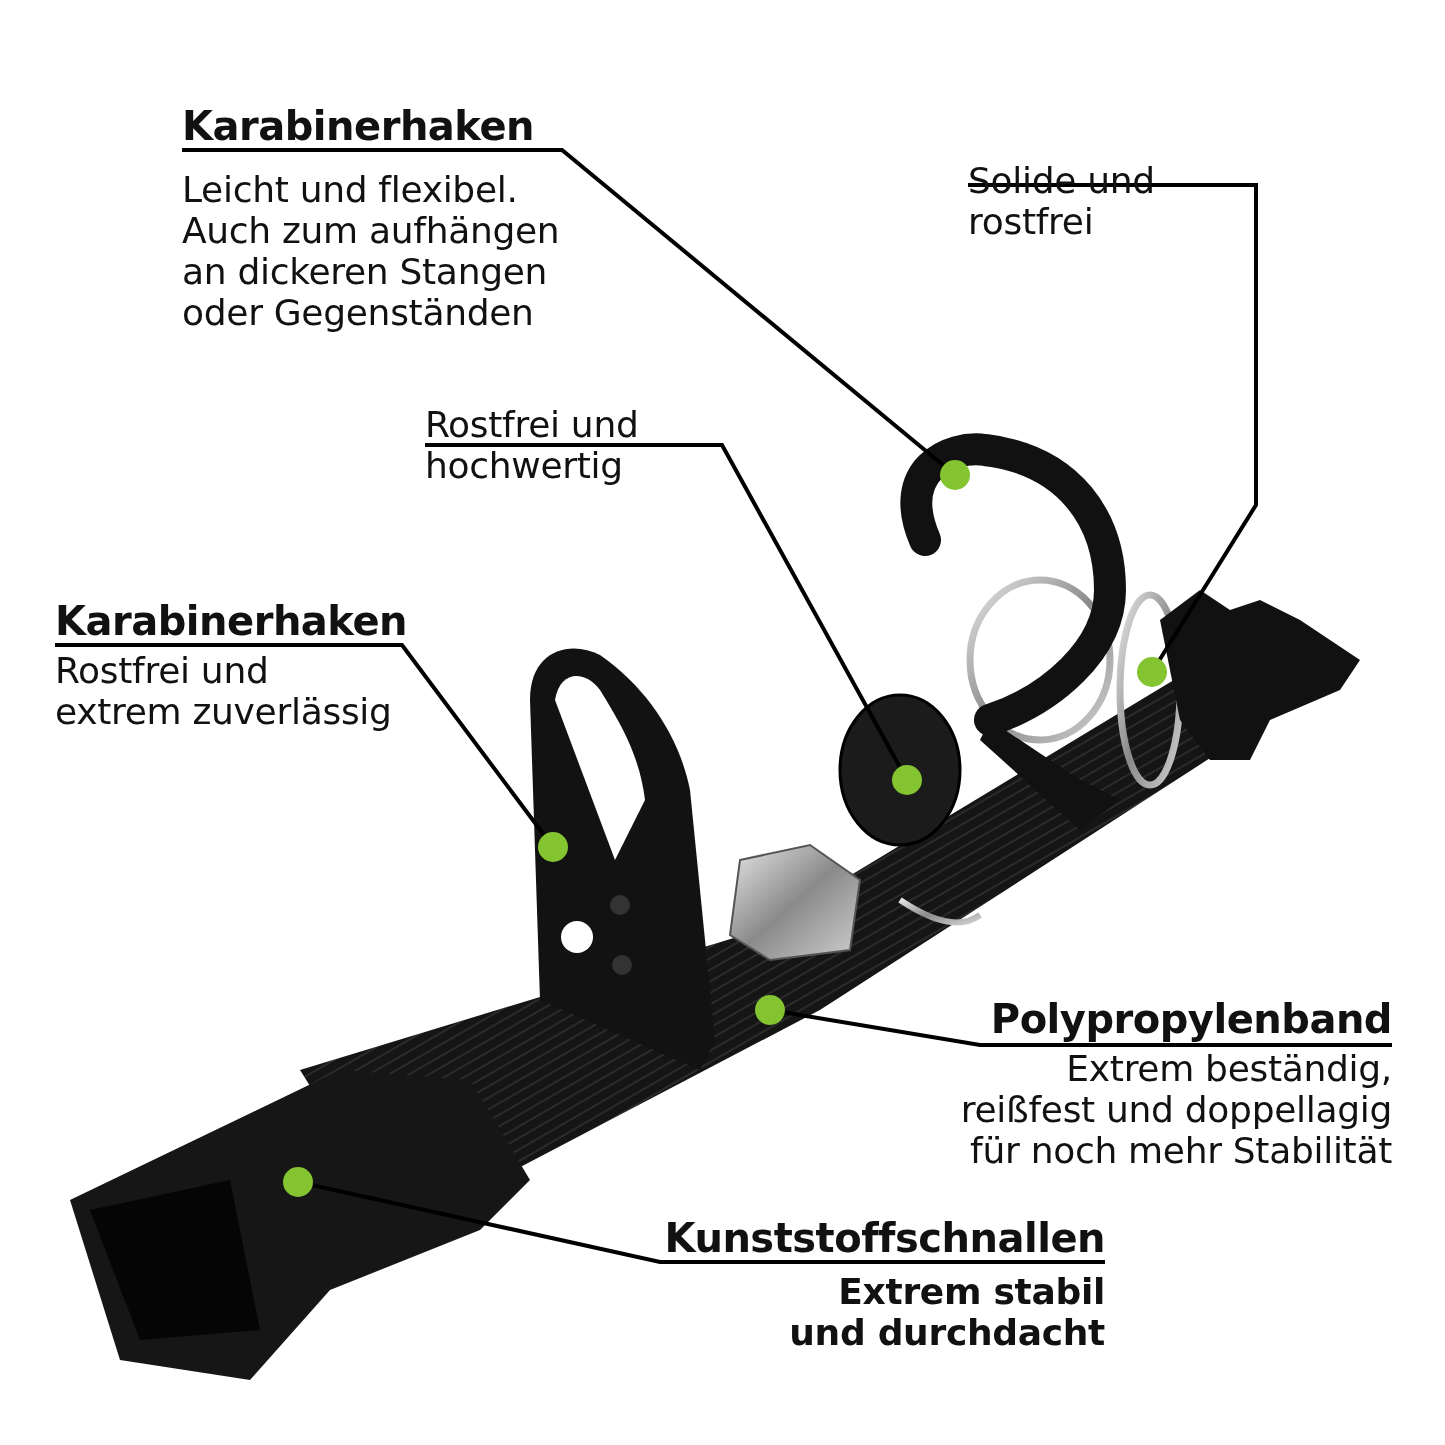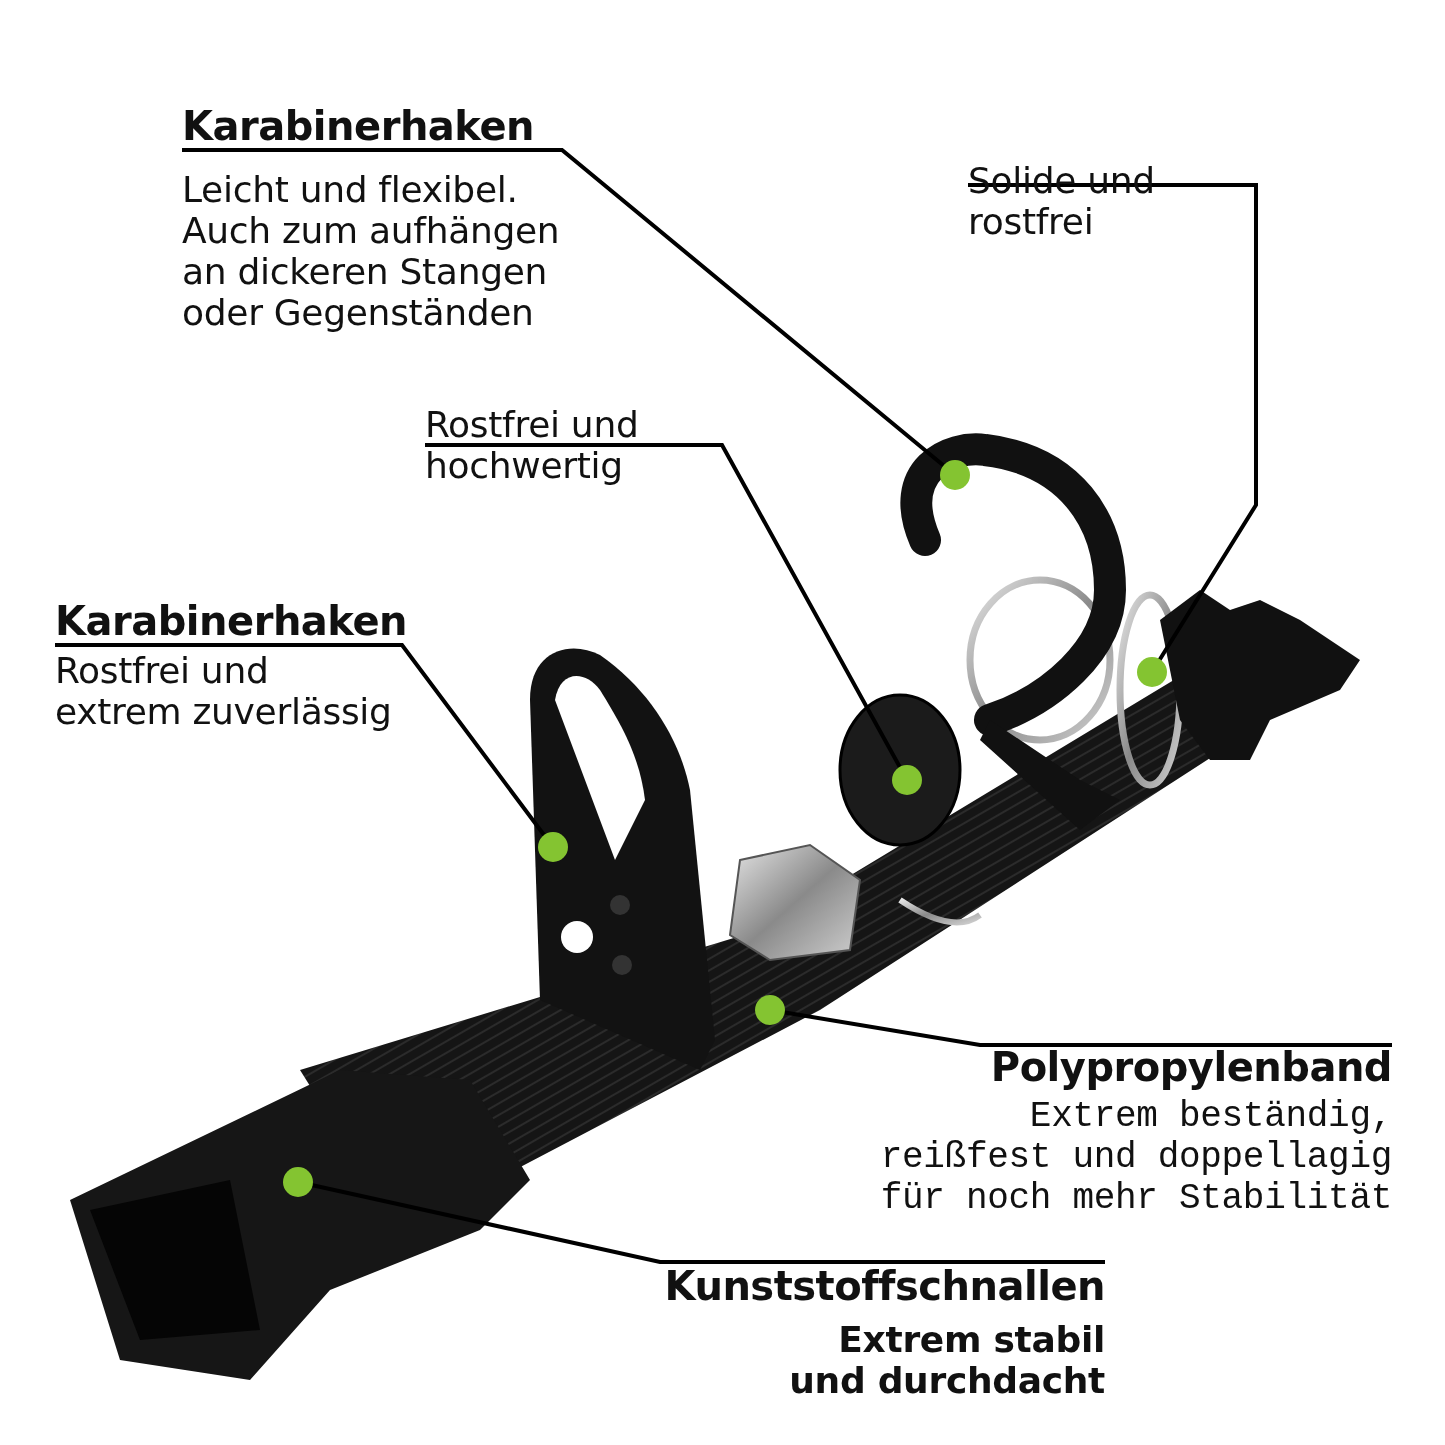--- a/index.html
+++ b/index.html
@@ -1,20 +1,20 @@
 <!DOCTYPE html>
 <html><head>
   <meta charset="utf-8">
   <style>
     html, body { margin: 0; padding: 0; background: #ffffff; }
     body { width: 1445px; height: 1445px; position: relative; overflow: hidden; font-family: "DejaVu Sans", sans-serif; color: #111; }
     .label { position: absolute; }
     .label .title { font-weight: bold; font-size: 40px; line-height: 46px; letter-spacing: -0.5px; white-space: nowrap; }
     .label .desc { font-size: 36px; line-height: 41px; white-space: pre-line; letter-spacing: -0.3px; }
-    .label.right { text-align: right; margin-top: 48px; }
+    .label.right { text-align: right; }
     svg.art { position: absolute; left: 0; top: 0; }
   </style>
 </head>
 <body>
 
 <svg class="art" width="1445" height="1445" viewBox="0 0 1445 1445">
   <defs>
     <pattern id="weave" width="10" height="10" patternUnits="userSpaceOnUse" patternTransform="rotate(-30)">
       <rect width="10" height="10" fill="#151515"></rect>
       <path d="M0 5 H10" stroke="#2b2b2b" stroke-width="2"></path>
@@ -101,21 +101,21 @@
 </div>
 
 <div class="label" style="left:55px; top:598px;">
   <div class="title">Karabinerhaken</div>
   <div class="desc" style="margin-top:6px;">Rostfrei und
 extrem zuverlässig</div>
 </div>
 
 <div class="label right" style="right:53px; top:996px;">
   <div class="title">Polypropylenband</div>
-  <div class="desc" style="margin-top:6px;font-family:Liberation Mono, monospace;">Extrem beständig,
+  <div class="desc" style="margin-top:6px;">Extrem beständig,
 reißfest und doppellagig
 für noch mehr Stabilität</div>
 </div>
 
 <div class="label right" style="right:340px; top:1215px;">
   <div class="title">Kunststoffschnallen</div>
   <div class="desc" style="margin-top:10px;font-weight:bold;">Extrem stabil
 und durchdacht</div>
 </div>
 

